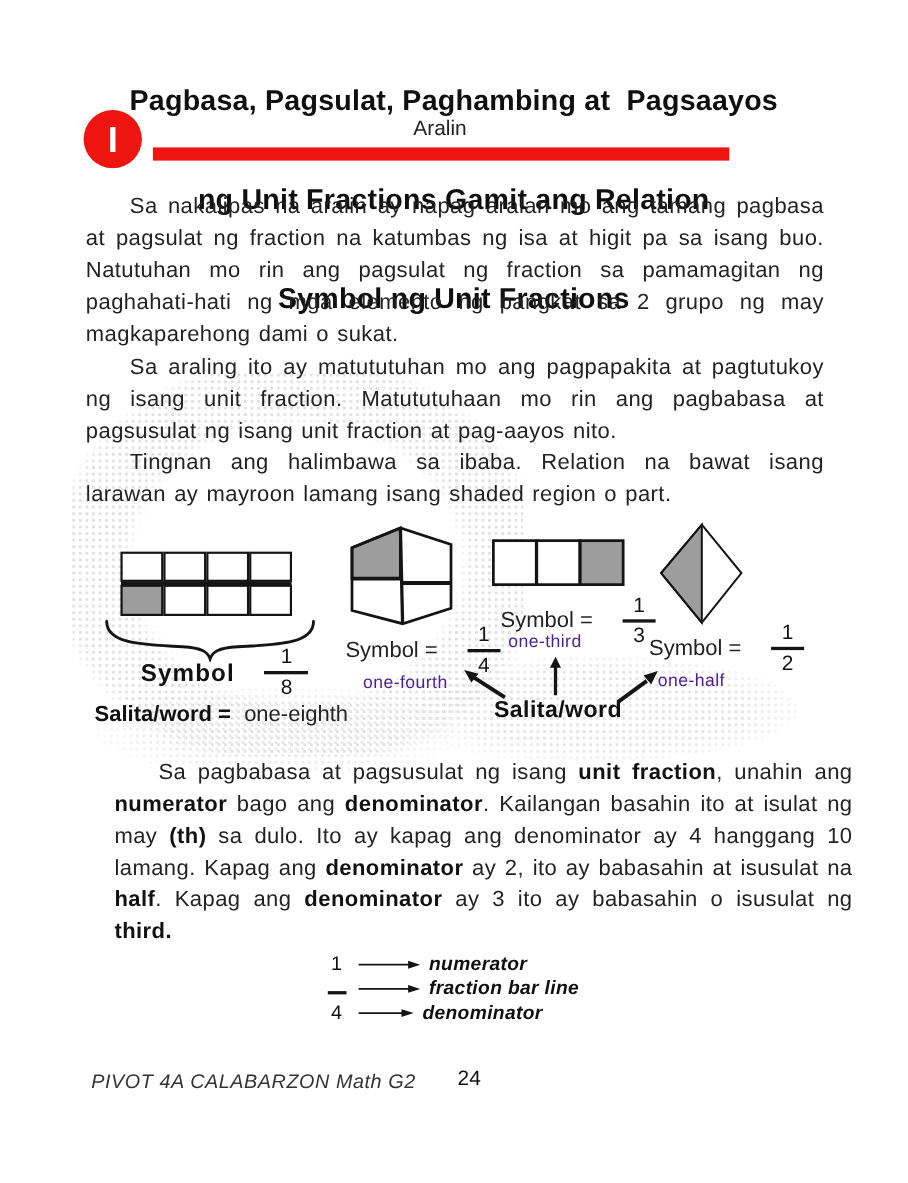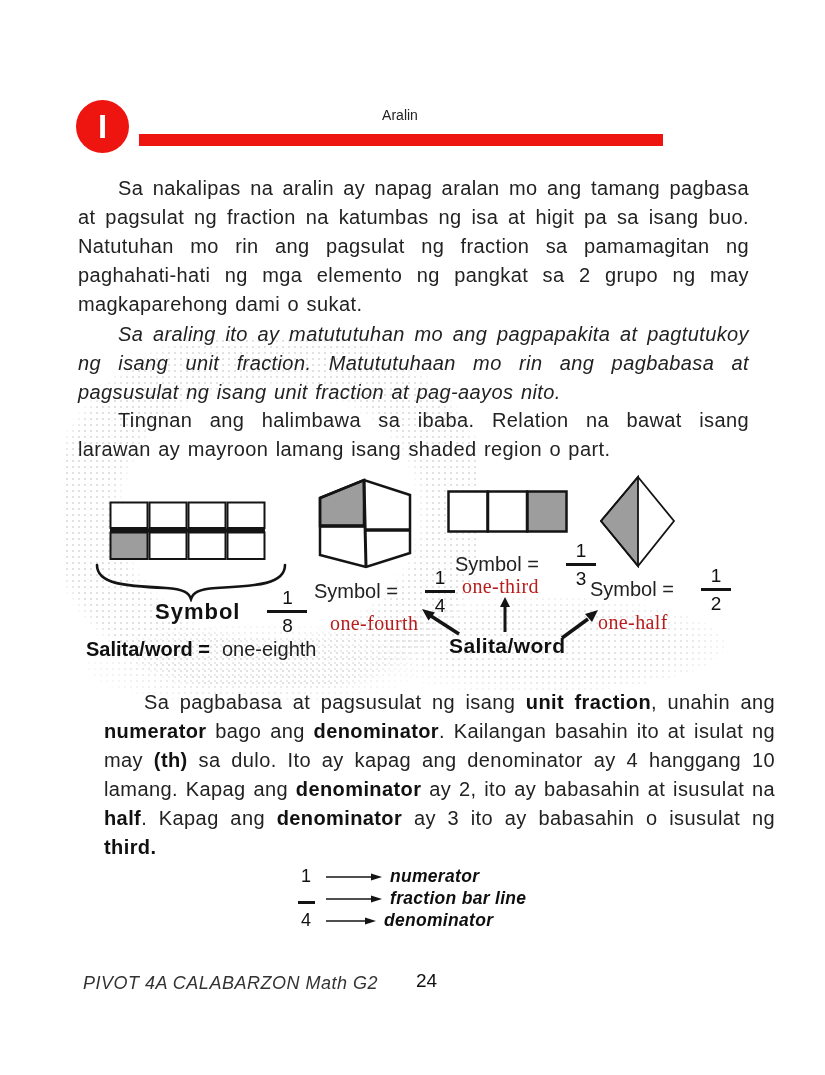--- a/index.html
+++ b/index.html
@@ -31,45 +31,45 @@
     border-radius:60% 40% 50% 50% / 50% 60% 40% 50%;
     -webkit-mask-image:radial-gradient(ellipse at center, #000 45%, transparent 80%);
     mask-image:radial-gradient(ellipse at center, #000 45%, transparent 80%);
   }
   
   .title {
     position:absolute; top:16px; left:60px; width:705px; text-align:center;
     font-weight:700; font-size:26px; line-height:30px; letter-spacing:.2px;
     color:#0f0f0f; white-space:pre-wrap;
   }
-  .subtitle { position:absolute; top:107px; left:0; width:800px; text-align:center; font-size:14px; color:#222; }
+  .subtitle { position:absolute; top:107px; left:0; width:800px; text-align:center; font-size:19px; color:#222; }
   .badge {
     position:absolute; left:76px; top:100px; width:53px; height:53px; border-radius:50%;
     background:var(--accent); color:#fff; display:flex; align-items:center; justify-content:center;
     font-size:33px; font-weight:600;
   }
   .redbar { position:absolute; left:139px; top:134px; width:524px; height:12px; background:var(--accent); }
   
   .para {
     position:absolute; left:78px; width:671px; margin:0;
     font-size:20px; line-height:29px; letter-spacing:.4px; word-spacing:1.5px;
     text-align:justify; text-indent:40px; color:#222;
   }
-  #p1 { top:174px; } #p2 { top:320px;font-style:italic; } #p3 { top:406px; } #p4 { top:688px;margin-left:26px; }
+  #p1 { top:174px; } #p2 { top:320px; } #p3 { top:406px; } #p4 { top:688px;margin-left:26px; }
   .para b { font-weight:700; color:#111; }
   
   .fig { position:absolute; }
   .outline { fill:none; stroke:var(--ink); }
   .cellw { fill:#ffffff; stroke:var(--ink); }
   .shaded { fill:var(--shade); stroke:var(--ink); }
   .symrow { position:absolute; display:flex; align-items:center; gap:27px; font-size:20px; color:#222; }
-  .symrow .bold { font-weight:700; font-size:22px; letter-spacing:1px; color:#111;margin-left:27px; }
+  .symrow .bold { font-weight:700; font-size:22px; letter-spacing:1px; color:#111; }
   .frac { display:flex; flex-direction:column; align-items:center; line-height:1; font-size:19px; color:#111; }
   .frac .bar { height:3px; background:var(--ink); margin:3px 0; }
-  .word { position:absolute; font-size:20px; letter-spacing:.4px; color:#b91c1c;font-family:Liberation Serif, serif; }
+  .word { position:absolute; font-size:16px; letter-spacing:.4px; color:#4c1d95; }
   .wordrow { position:absolute; display:flex; align-items:baseline; gap:12px; font-size:20px; color:#222; }
   .wordrow .bold { font-weight:700; font-size:20px; color:#0f0f0f; }
   .salita-center { position:absolute; left:449px; top:634px; font-weight:700; font-size:21px; letter-spacing:.4px; color:#0f0f0f; }
   
   .anatomy { position:absolute; left:294px; top:866px; display:flex; flex-direction:column; gap:1px; }
   .anat-row { display:flex; align-items:center; height:21px; }
   .anat-val { width:24px; text-align:center; font-size:18px; color:#111; }
   .minibar { display:inline-block; width:17px; height:3.5px; background:var(--ink); }
   .anat-arrow { margin:0 7px; }
   .anat-label { font-size:17.5px; font-weight:700; font-style:italic; color:#0f0f0f; letter-spacing:.3px; }
@@ -79,20 +79,25 @@
 </style>
 </head>
 <body>
 
 <div class="page">
 
   <div class="wm wm-ring"></div>
   <div class="wm wm-blob"></div>
   <div class="wm wm-blob2"></div>
 
+  <div class="title">
+    <div>Pagbasa, Pagsulat, Paghambing at  Pagsaayos</div>
+    <div>ng Unit Fractions Gamit ang Relation</div>
+    <div>Symbol ng Unit Fractions</div>
+  </div>
   <div class="subtitle">Aralin</div>
   <div class="badge">
     <span>I</span>
   </div>
   <div class="redbar"></div>
 
   <p class="para" id="p1">Sa nakalipas na aralin ay napag aralan mo ang tamang pagbasa at pagsulat ng fraction na katumbas ng isa at higit pa sa isang buo. Natutuhan mo rin ang pagsulat ng fraction sa pamamagitan ng paghahati-hati ng mga elemento ng pangkat sa 2 grupo ng may magkaparehong dami o sukat.</p>
   <p class="para" id="p2">Sa araling ito ay matututuhan mo ang pagpapakita at pagtutukoy ng isang unit fraction. Matututuhaan mo rin ang pagbabasa at pagsusulat ng isang unit fraction at pag-aayos nito.</p>
   <p class="para" id="p3">Tingnan ang halimbawa sa ibaba. Relation na bawat isang larawan ay mayroon lamang isang shaded region o part.</p>
 

